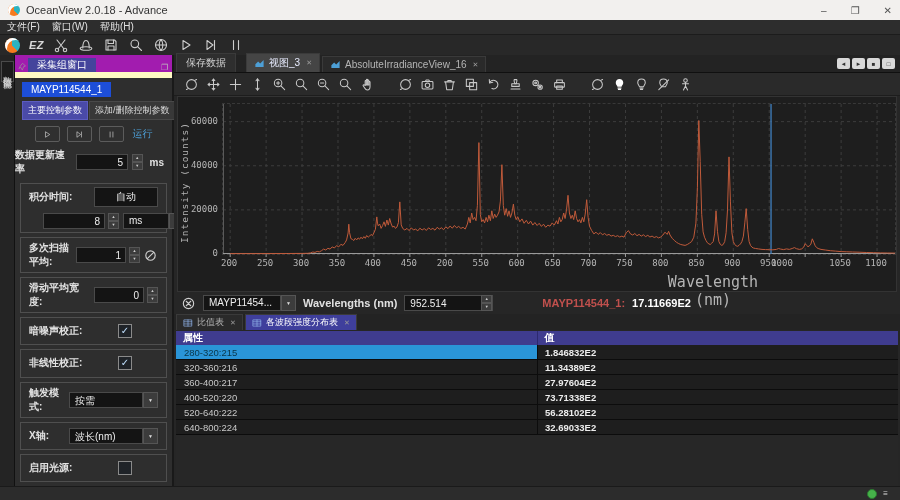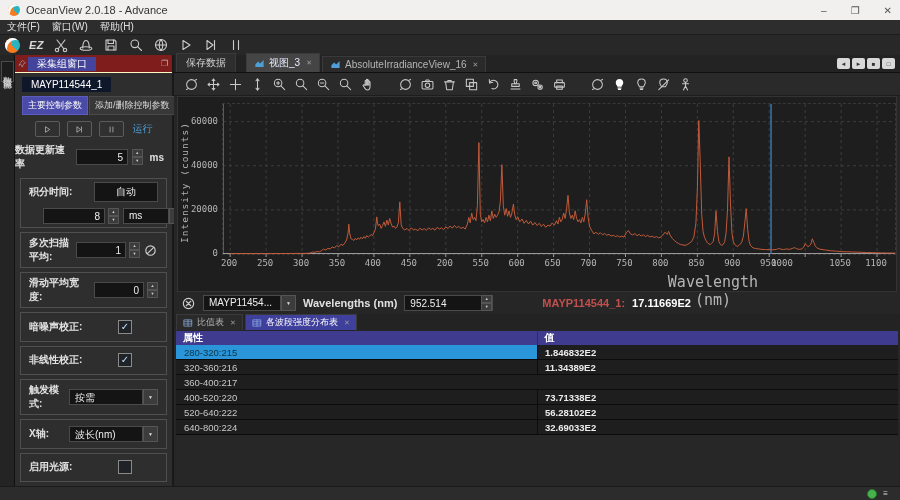--- a/index.html
+++ b/index.html
@@ -18,25 +18,25 @@
   .ticon svg{width:100%;height:100%;stroke:currentColor;fill:none;stroke-width:1.1;stroke-linecap:round;stroke-linejoin:round;}
   .main-toolbar .ticon{width:16px;height:16px;}
   .main-toolbar .logo-swirl{width:15px;height:15px;}
   .ez{font-weight:bold;font-style:italic;font-size:11px;color:#d8d8d8;letter-spacing:0.5px;}
   
   .content{position:absolute;top:55px;left:0;right:0;height:432px;display:flex;}
   .dock-strip{width:14px;background:#242424;border-right:1px solid #111;display:flex;flex-direction:column;align-items:center;padding-top:6px;}
   .v-tab{writing-mode:vertical-rl;text-orientation:upright;background:#1c1c1c;border:1px solid #4a4a4a;color:#cfcfcf;font-size:9px;padding:7px 0;letter-spacing:1px;line-height:11px;}
   
   .left-panel{width:157px;background:#2e2e2e;border-right:2px solid #191919;display:flex;flex-direction:column;font-size:10px;}
-  .panel-header{height:17px;display:flex;align-items:center;border-bottom:1px solid #fef9c3;background:#7f1d1d;}
+  .panel-header{height:17px;display:flex;align-items:flex-end;border-bottom:6px solid #fef9c3;background:#a21caf;}
   .pin-wrap{width:13px;display:flex;align-items:center;justify-content:center;color:#9a9a9a;}
   .panel-title-tab{background:#44449c;color:#fff;display:flex;align-items:center;padding:0 9px;font-size:10px;}
   .panel-float-btn{margin-left:auto;width:15px;display:flex;align-items:center;justify-content:center;color:#bdbdbd;font-size:8px;}
-  .device-tab{align-self:flex-start;margin:4px 0 0 7px;background:#0f172a;color:#fff;padding:2px 9px;font-size:10px;}
+  .device-tab{align-self:flex-start;margin:4px 0 0 7px;background:#1d4ed8;color:#fff;padding:2px 9px;font-size:10px;}
   .param-tabs{display:flex;margin:4px 0 0 7px;gap:1px;}
   .ptab{padding:2px 5px;background:#383838;border:1px solid #494949;color:#dcdcdc;font-size:9px;white-space:nowrap;}
   .ptab.active{background:#4a4aa8;border-color:#5c5cc0;color:#fff;}
   .transport{display:flex;gap:7px;justify-content:center;align-items:center;padding:6px 0 3px;}
   .tbtn{width:23px;height:14px;background:#303030;border:1px solid #5c5c5c;border-radius:2px;color:#ddd;display:flex;align-items:center;justify-content:center;}
   .tbtn .ticon{width:9px;height:9px;}
   .run-label{color:#4d9fd6;font-size:10px;margin-left:2px;}
   .rate-row{display:flex;align-items:center;justify-content:flex-end;gap:4px;padding:3px 8px 5px 0;}
   .lbl{color:#e2e2e2;font-weight:bold;}
   .num-input{background:#141414;border:1px solid #4a4a4a;color:#eee;text-align:right;padding:1px 4px;width:44px;height:12px;font-size:10px;display:flex;align-items:center;justify-content:flex-end;}
@@ -629,20 +629,21 @@
           <div class="trow selected" data-name="table-row">
             <span class="td td-attr" data-name="cell-attr">280-320:215</span>
             <span class="td td-val" data-name="cell-value">1.846832E2</span>
           </div>
           <div class="trow" data-name="table-row">
             <span class="td td-attr" data-name="cell-attr">320-360:216</span>
             <span class="td td-val" data-name="cell-value">11.34389E2</span>
           </div>
           <div class="trow" data-name="table-row">
             <span class="td td-attr" data-name="cell-attr">360-400:217</span>
+            <span class="td td-val" data-name="cell-value">27.97604E2</span>
           </div>
           <div class="trow" data-name="table-row">
             <span class="td td-attr" data-name="cell-attr">400-520:220</span>
             <span class="td td-val" data-name="cell-value">73.71338E2</span>
           </div>
           <div class="trow" data-name="table-row">
             <span class="td td-attr" data-name="cell-attr">520-640:222</span>
             <span class="td td-val" data-name="cell-value">56.28102E2</span>
           </div>
           <div class="trow" data-name="table-row">

